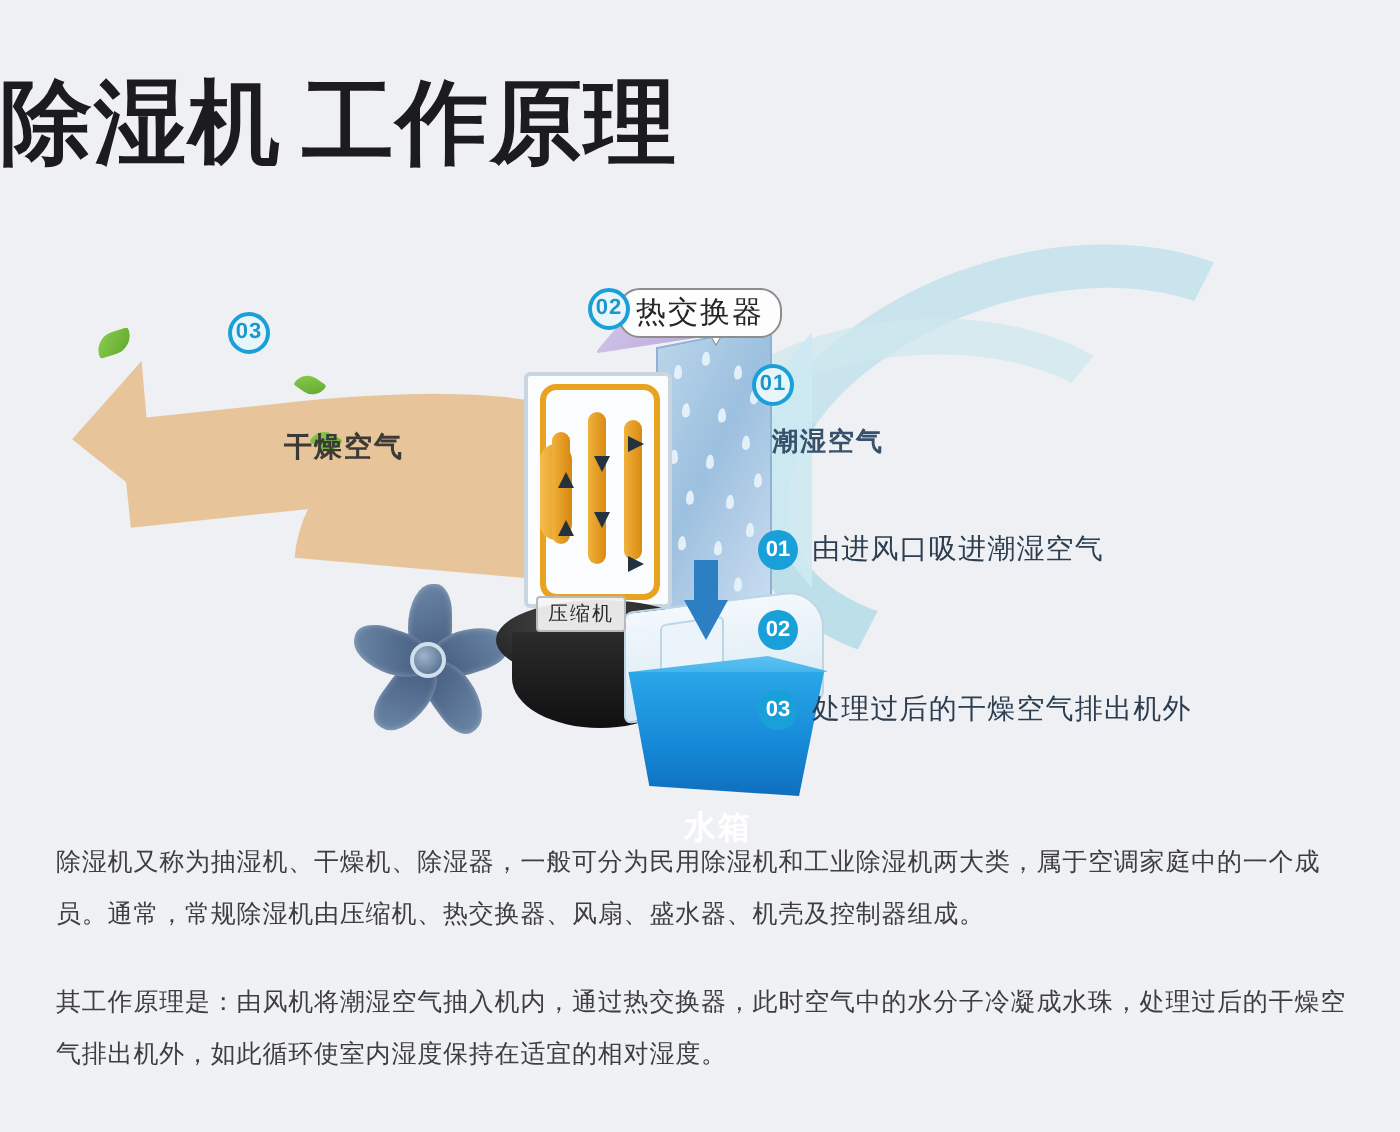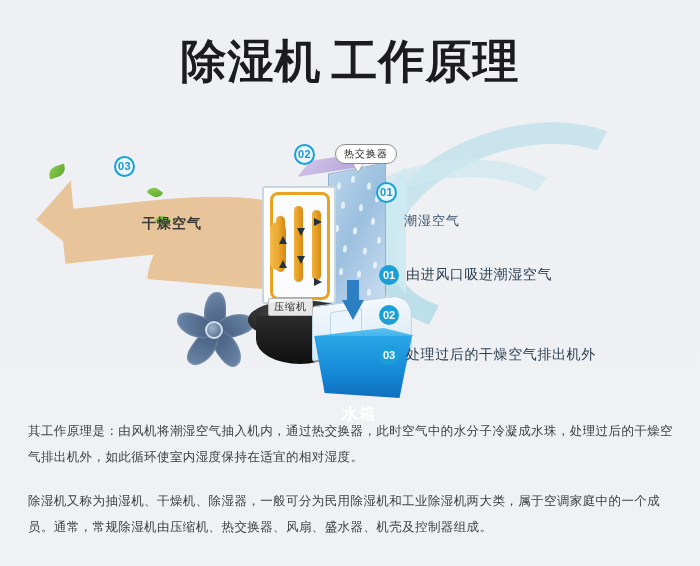--- a/index.html
+++ b/index.html
@@ -19,21 +19,20 @@
     height: 566px;
     background: linear-gradient(180deg, #eff0f4 0%, #eef0f3 55%, #f0f1f4 100%);
   }
 
   
   .title {
     position: absolute;
     top: 30px;
     left: 0;
     width: 700px;
-    text-align: center;
     font-size: 46px;
     font-weight: bold;
     color: #1c1c20;
     letter-spacing: 1px;
     line-height: 62px;
     white-space: nowrap;
   }
   .title .t-gap { display: inline-block; width: 10px; }
 
   
@@ -340,26 +339,26 @@
     font-weight: bold;
     letter-spacing: 1px;
     z-index: 8;
     white-space: nowrap;
     margin-top: 46px;
   }
 
   
   .callout {
     position: absolute;
-    left: 335px; top: 24px;
+    left: 309px; top: 24px;
     padding: 2px 8px;
     background: #fdfdfd;
     border: 1px solid #8d8d8d;
     border-radius: 11px;
-    font-size: 10px;
+    font-size: 15px;
     color: #262626;
     letter-spacing: 1px;
     white-space: nowrap;
     z-index: 9;
   }
   .callout-tail {
     position: absolute;
     left: 352px; top: 42px;
     width: 0; height: 0;
     border-left: 6px solid transparent;
@@ -390,26 +389,27 @@
     border: 2px solid #1aa0d8;
     box-shadow: none;
     line-height: 17px;
   }
   .badge.d03 { left: 114px; top: 36px; }
   .badge.d02 { left: 294px; top: 24px; }
   .badge.d01 { left: 376px; top: 62px; }
 
   .label-humid {
     position: absolute;
-    left: 404px;
+    left: 386px;
     top: 92px;
     font-size: 13px;
     color: #37506b;
     letter-spacing: 1px;
     white-space: nowrap;
+    font-weight: bold;
   }
 
   
   .steps { position: absolute; left: 379px; top: 255px; width: 300px; }
   .step {
     display: flex;
     align-items: center;
     height: 40px;
   }
   .step .s-badge {
@@ -554,17 +554,17 @@
     <div class="step">
       <span class="s-badge">02</span>
     </div>
     <div class="step">
       <span class="s-badge">03</span>
       <span class="s-text">处理过后的干燥空气排出机外</span>
     </div>
   </div>
 
   <div class="copy">
+    <p>除湿机又称为抽湿机、干燥机、除湿器，一般可分为民用除湿机和工业除湿机两大类，属于空调家庭中的一个成员。通常，常规除湿机由压缩机、热交换器、风扇、盛水器、机壳及控制器组成。</p>
     <p>其工作原理是：由风机将潮湿空气抽入机内，通过热交换器，此时空气中的水分子冷凝成水珠，处理过后的干燥空气排出机外，如此循环使室内湿度保持在适宜的相对湿度。</p>
-    <p>除湿机又称为抽湿机、干燥机、除湿器，一般可分为民用除湿机和工业除湿机两大类，属于空调家庭中的一个成员。通常，常规除湿机由压缩机、热交换器、风扇、盛水器、机壳及控制器组成。</p>
   </div>
 
 </div>
 
 </body></html>

